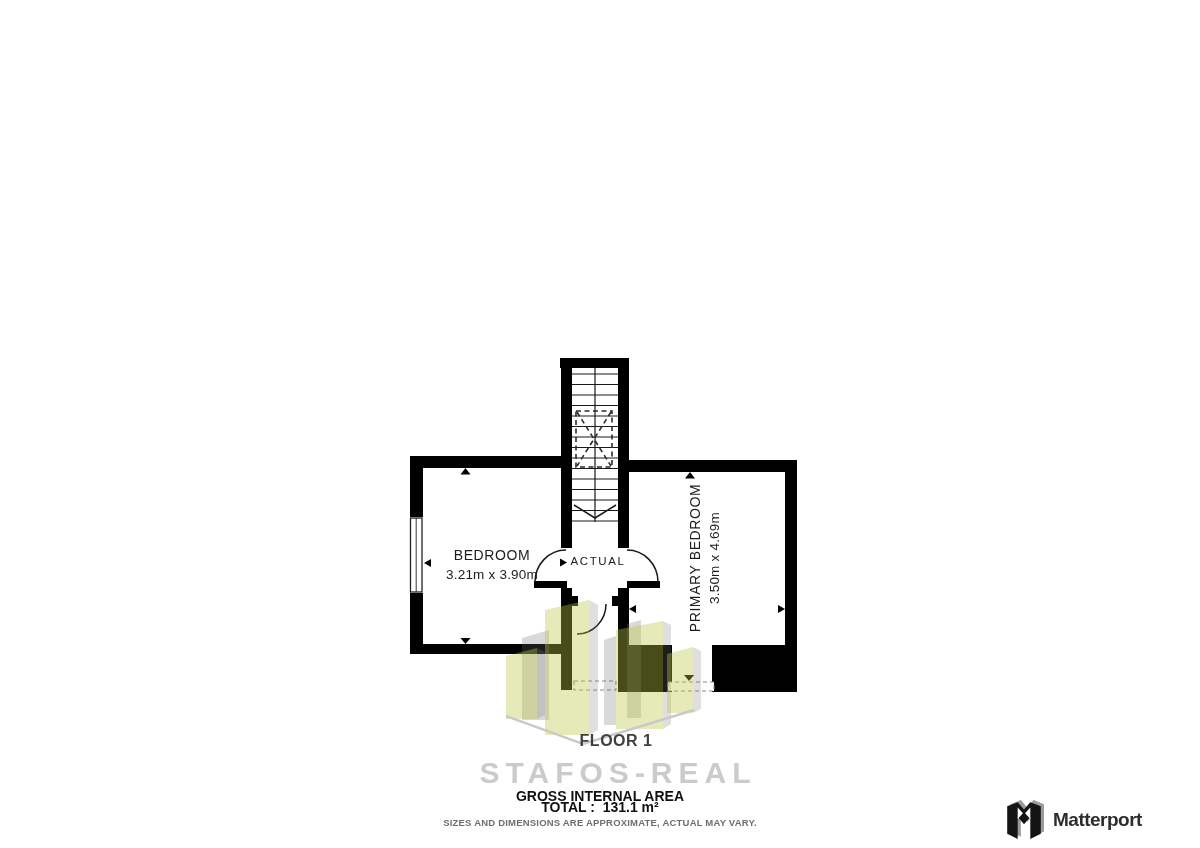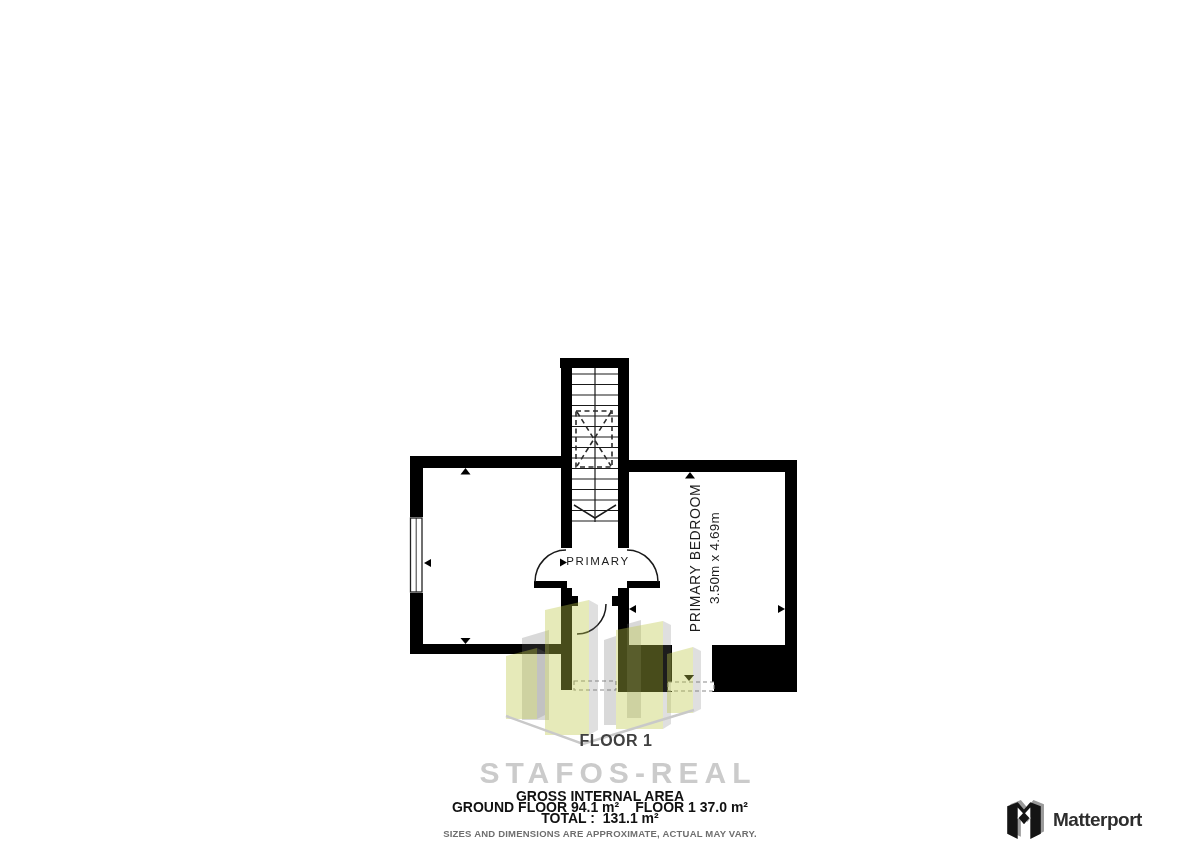--- a/index.html
+++ b/index.html
@@ -130,35 +130,38 @@
         <polygon points="506,656 537,648 537,719 506,719"></polygon>
         <polygon points="545,610 589,600 589,735 545,735"></polygon>
         <polygon points="616,630 663,621 663,729 616,729"></polygon>
         <polygon points="667,654 693,647 693,713 667,713"></polygon>
       </g>
 
       <polyline points="506,716 583,744 694,710" fill="none" stroke="#c9c9c9" stroke-width="2.5"></polyline>
     </g>
   </svg>
 
+  <div id="bedroom-label" class="abs room-label">
+    <div class="room-name">BEDROOM</div>
+    <div class="room-dims">3.21m x 3.90m</div>
+  </div>
 
-  <div id="landing-label" class="abs">PRIMARY</div>
+  <div id="landing-label" class="abs">ACTUAL</div>
 
   <div id="primary-label" class="abs room-label">
     <div class="room-name">PRIMARY BEDROOM</div>
     <div class="room-dims">3.50m x 4.69m</div>
   </div>
 
   <div id="floor-title" class="abs">FLOOR 1</div>
 
   <div id="watermark-text" class="abs">STAFOS-REAL</div>
 
   <div id="footer" class="abs">
     <div class="b-line">GROSS INTERNAL AREA</div>
-    <div class="b-line"><span>GROUND FLOOR 94.1 m²</span><span class="gf-gap"></span><span>FLOOR 1 37.0 m²</span></div>
     <div class="b-line">TOTAL :  131.1 m²</div>
     <div class="disclaimer">SIZES AND DIMENSIONS ARE APPROXIMATE, ACTUAL MAY VARY.</div>
   </div>
 
   <div id="matterport" class="abs">
     <svg width="42" height="42" viewBox="0 0 40 40">
       <path fill="#9a9a9a" d="M7,5 L17,1 L23,8 L29,1 L39,5 L39,31 L29,36 L29,15 L23,22 L17,15 L17,36 L7,31 Z"></path>
       <path fill="#141414" d="M4,7 L14,3 L20,10 L26,3 L36,7 L36,33 L26,38 L26,17 L20,24 L14,17 L14,38 L4,33 Z"></path>
       <path fill="#ffffff" d="M14,8 L19,13.5 L14,19 Z"></path>
       <path fill="#ffffff" d="M26,8 L21,13.5 L26,19 Z"></path>

